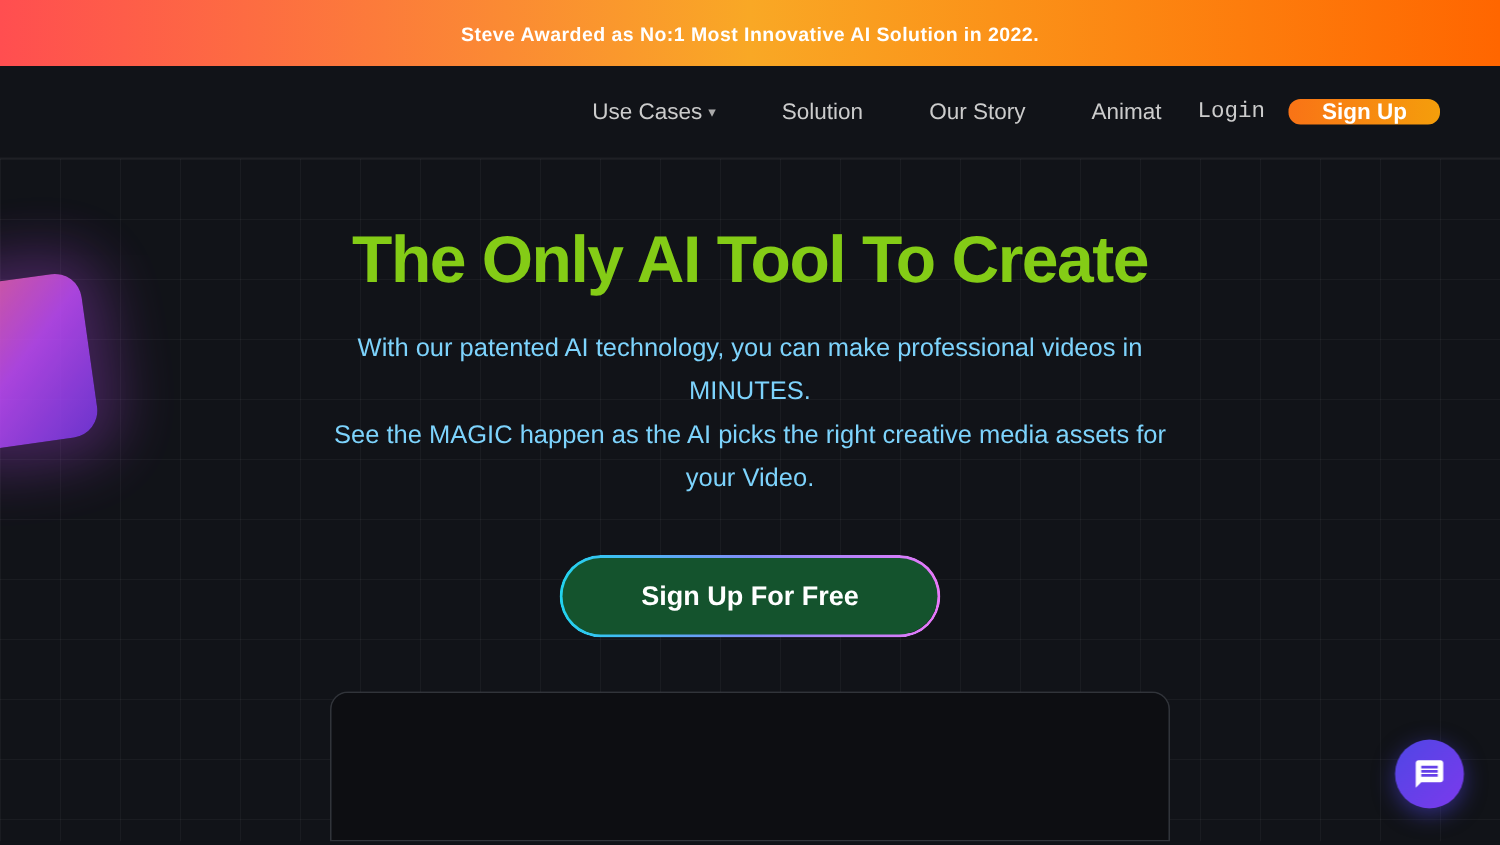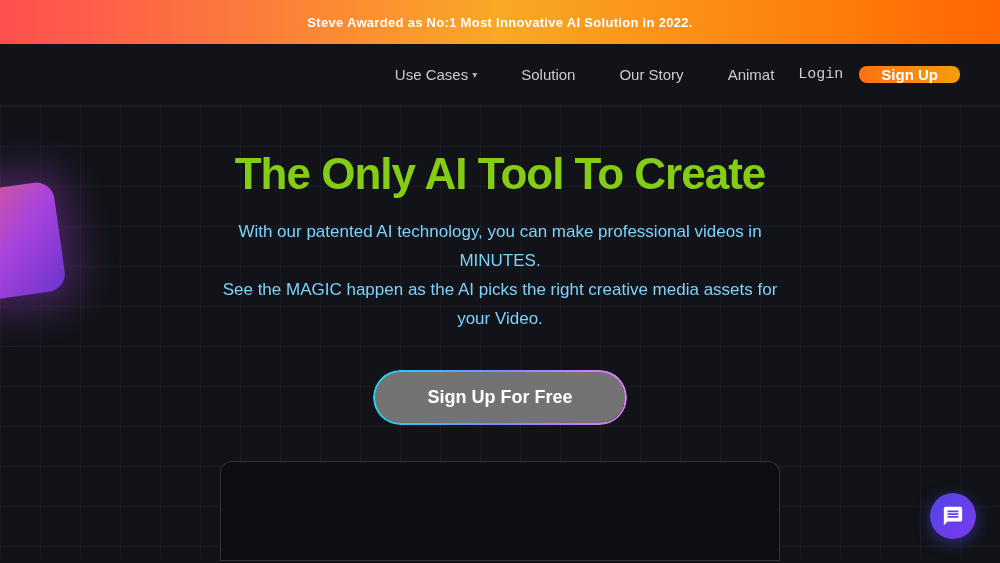--- a/index.html
+++ b/index.html
@@ -200,21 +200,21 @@
       margin-top: 36px;
       position: relative;
       display: inline-block;
     }
     .cta-btn-inner {
       display: inline-block;
       padding: 15px 52px;
       font-size: 18px;
       font-weight: 700;
       color: #fff;
-      background: #737373;
+      background: #14532d;
       border-radius: 50px;
       border: 2.5px solid transparent;
       background-clip: padding-box;
       cursor: pointer;
       font-family: inherit;
       position: relative;
       z-index: 1;
     }
     .cta-btn-border {
       position: absolute;

